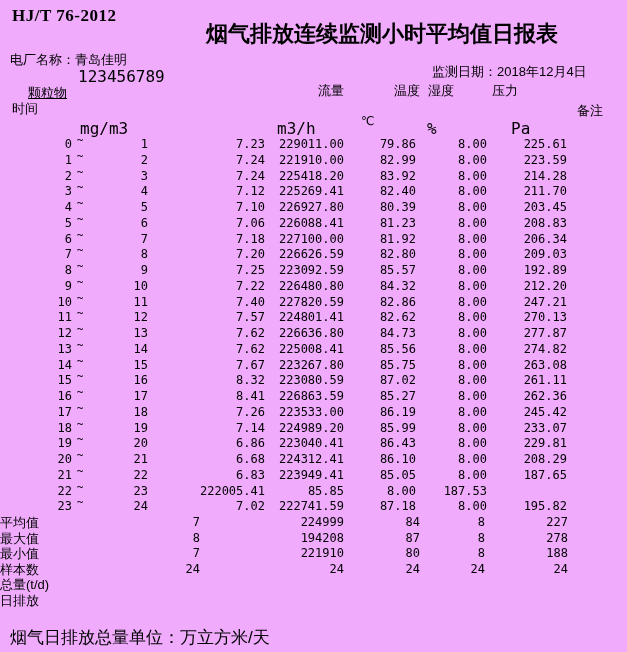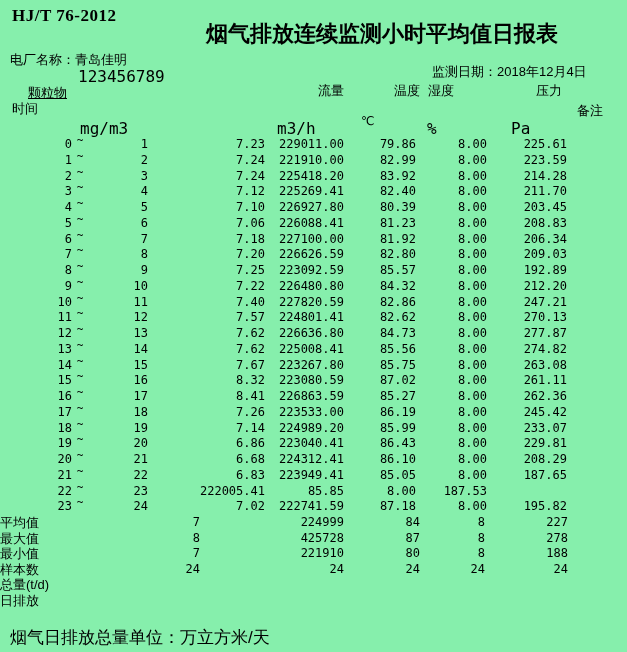--- a/index.html
+++ b/index.html
@@ -1,20 +1,20 @@
 <!DOCTYPE html>
 <html><head>
 <meta charset="utf-8">
 <style>
   html,body { margin:0; padding:0; background:#e8e8e8; }
   .page {
     position:relative;
     width:627px; height:652px;
     margin:0 auto;
-    background:#86efac;
+    background:#f0abfc;
     color:#000000;
     font-family:"Liberation Sans","DejaVu Sans",sans-serif;
     font-size:12px;
     overflow:hidden;
   }
   .abs { position:absolute; white-space:nowrap; }
   .std-code {
     font-family:"Liberation Serif","DejaVu Serif",serif;
     font-weight:bold; font-size:17px; letter-spacing:0.5px;
   }
@@ -70,21 +70,21 @@
   <div class="abs" style="left:12px; top:60px; font-size:12px;">`</div>
 
   <div class="abs num" style="left:78px; top:67px;">123456789</div>
 
   <div class="abs cn" style="left:432px; top:63px;">监测日期：2018年12月4日</div>
 
   <div class="abs cn" style="left:28px; top:84px;text-decoration:underline;">颗粒物</div>
   <div class="abs cn" style="left:318px; top:82px;">流量</div>
   <div class="abs cn" style="left:394px; top:82px;">温度</div>
   <div class="abs cn" style="left:428px; top:82px;">湿度</div>
-  <div class="abs cn" style="left:536px; top:82px;">压力</div>
+  <div class="abs cn" style="left:492px; top:82px;">压力</div>
 
   <div class="abs cn" style="left:12px; top:100px;font-family:Liberation Mono, monospace;">时间</div>
   <div class="abs cn" style="left:577px; top:102px;">备注</div>
 
   <div class="abs num" style="left:80px; top:119px;">mg/m3</div>
   <div class="abs num" style="left:277px; top:119px;">m3/h</div>
   <div class="abs" style="left:361px; top:114px; font-size:12px;">℃</div>
   <div class="abs num" style="left:427px; top:119px;">%</div>
   <div class="abs num" style="left:511px; top:119px;">Pa</div>
 
@@ -335,21 +335,21 @@
         <div class="slabel">平均值</div>
         <div>7</div>
         <div>224999</div>
         <div>84</div>
         <div>8</div>
         <div>227</div>
       </div>
       <div class="srow">
         <div class="slabel">最大值</div>
         <div>8</div>
-        <div>425728</div>
+        <div>194208</div>
         <div>87</div>
         <div>8</div>
         <div>278</div>
       </div>
       <div class="srow">
         <div class="slabel">最小值</div>
         <div>7</div>
         <div>221910</div>
         <div>80</div>
         <div>8</div>

